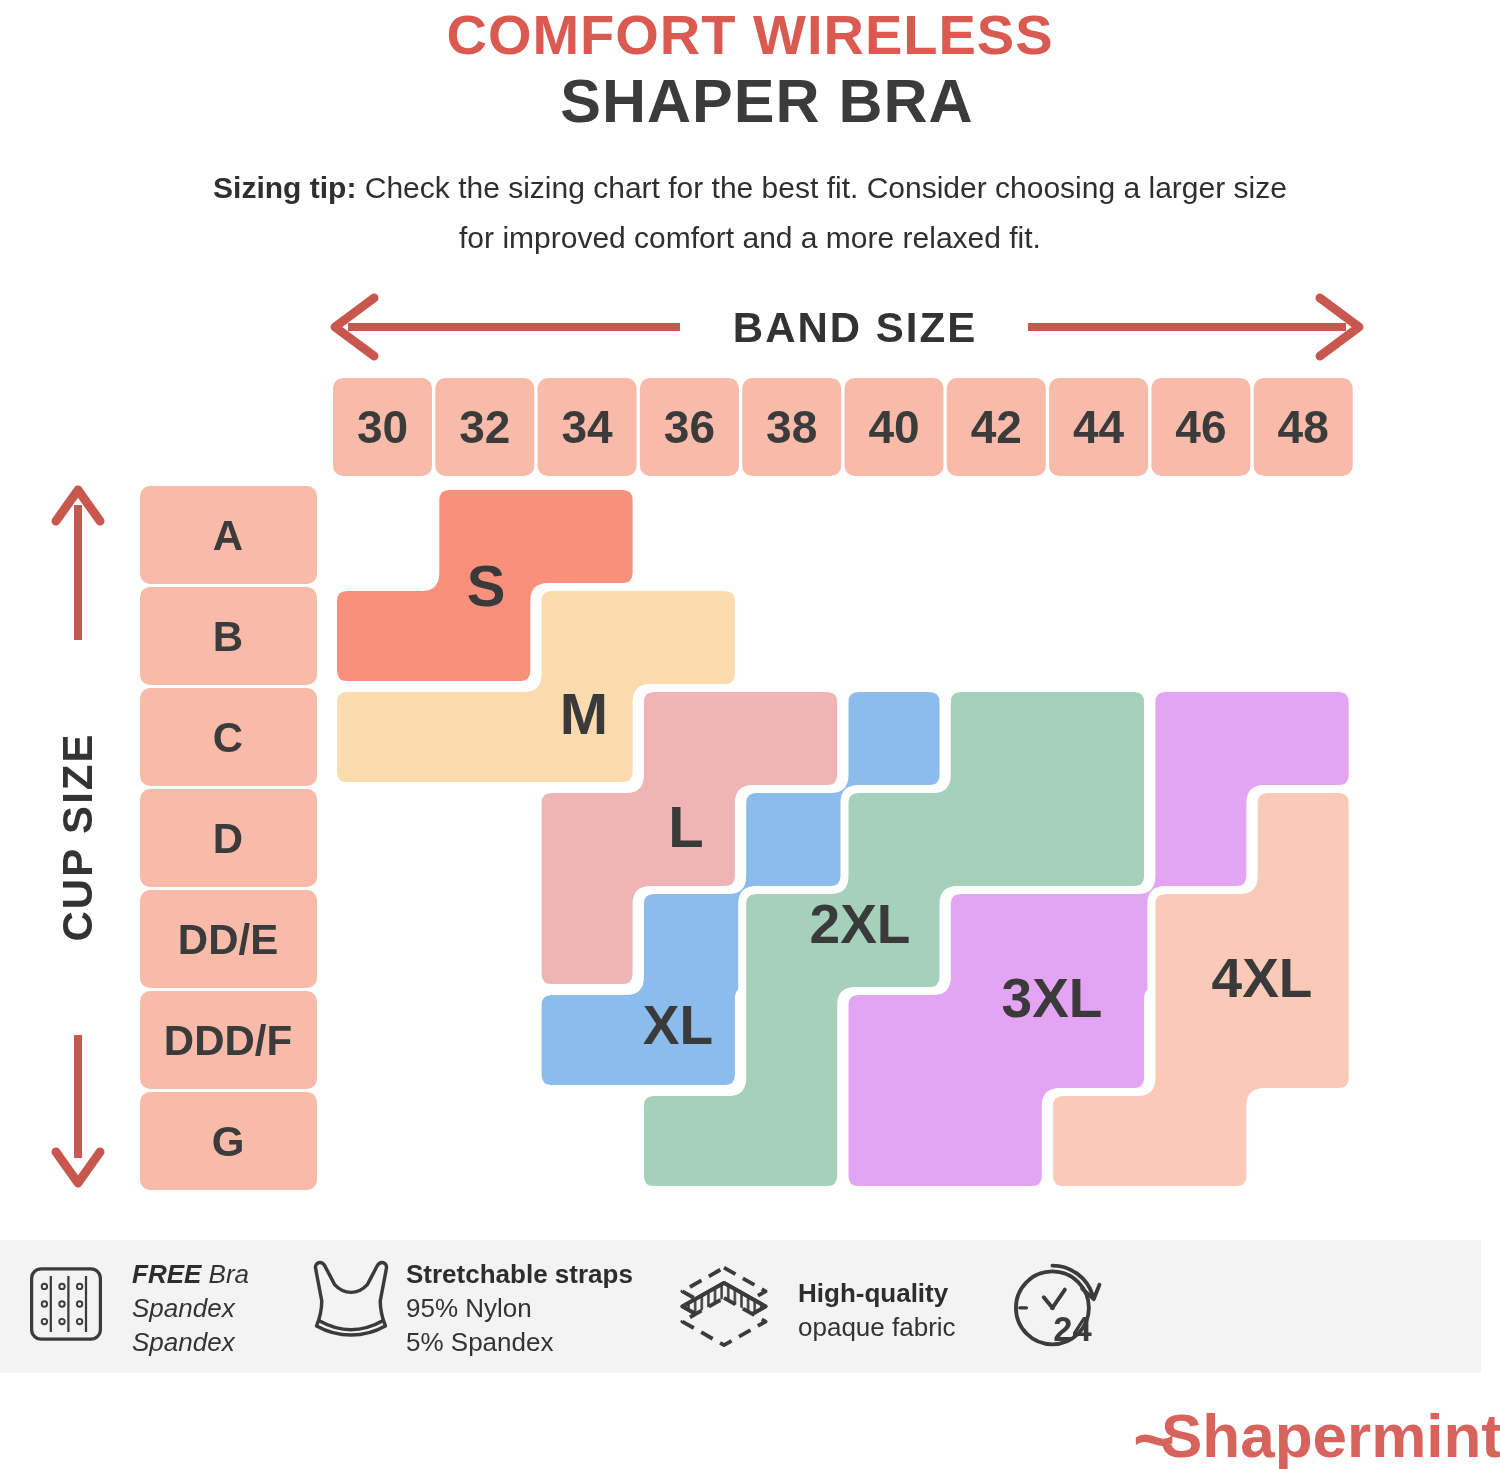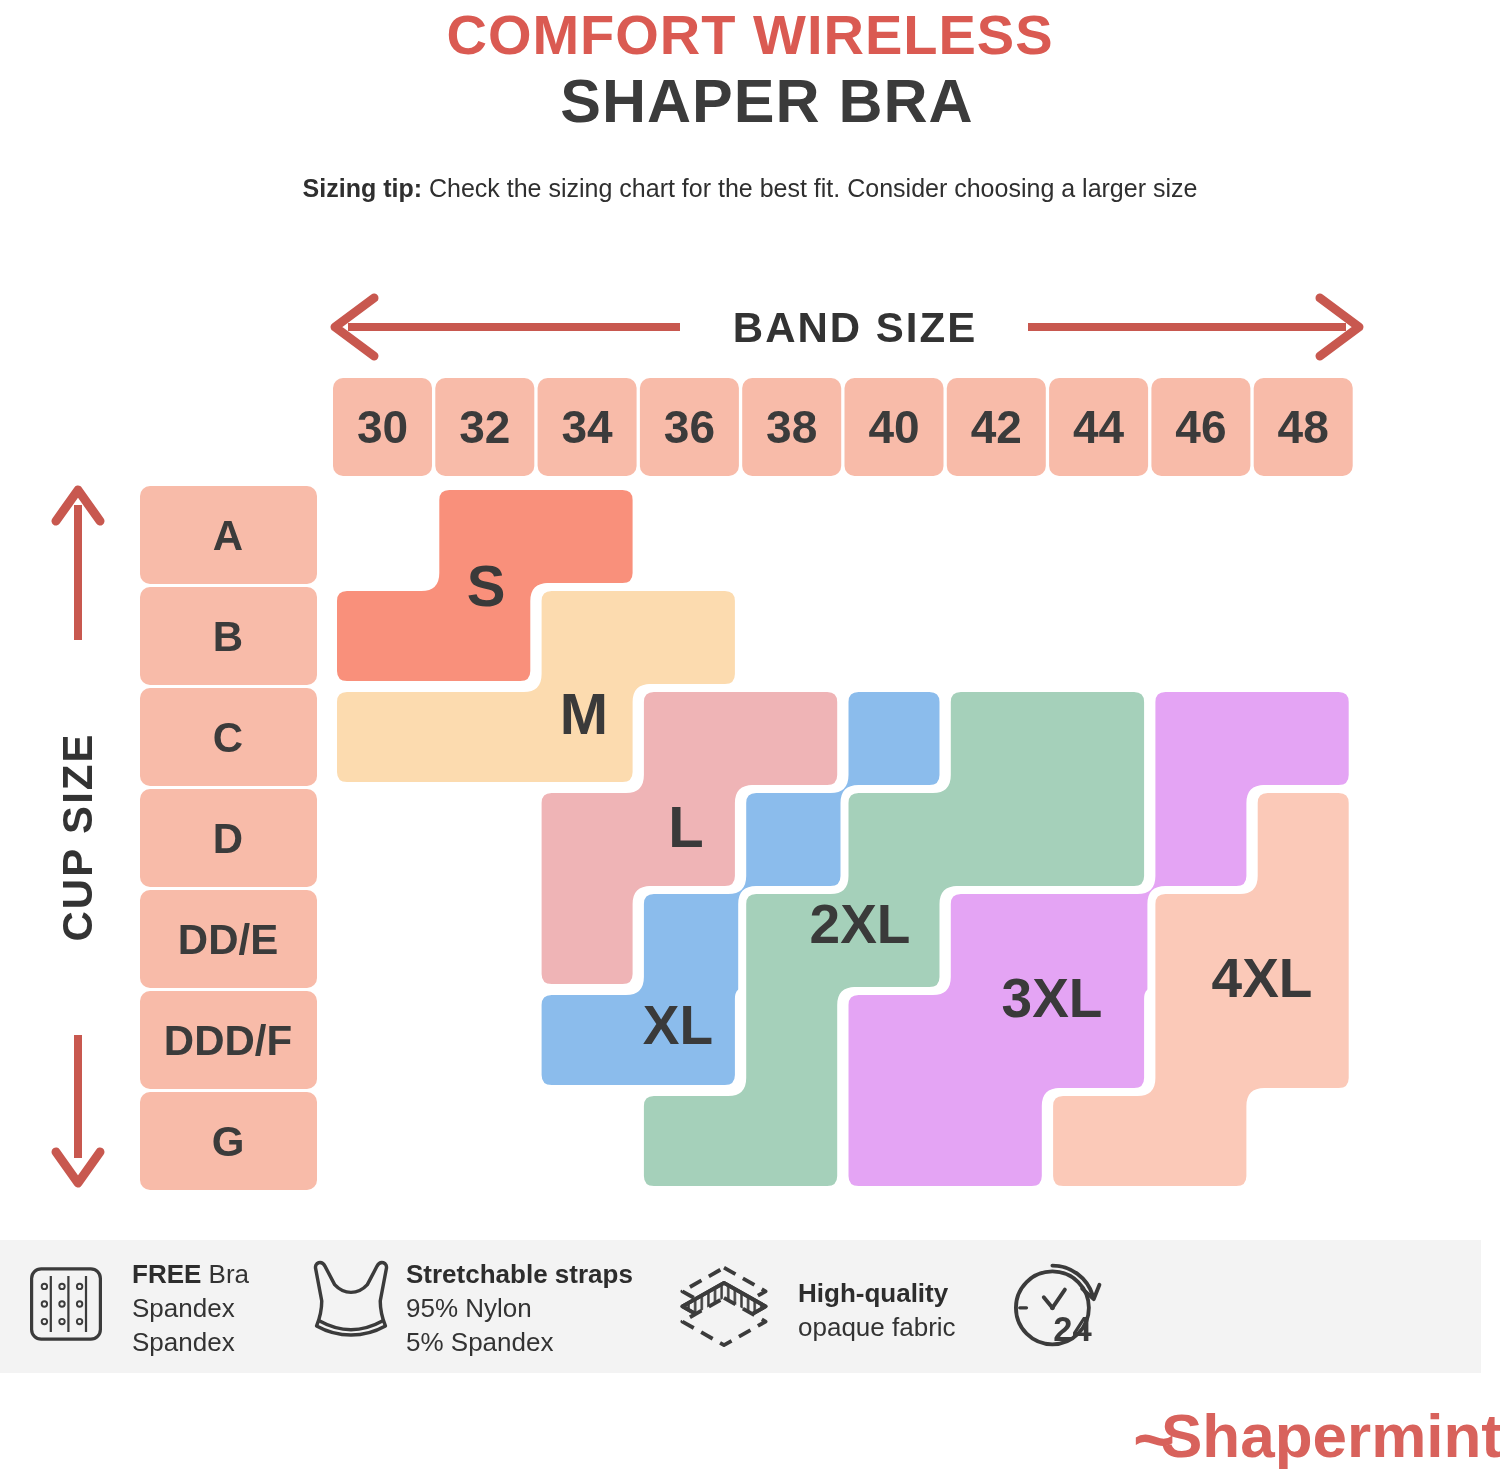--- a/index.html
+++ b/index.html
@@ -3,21 +3,21 @@
 <meta charset="utf-8">
 <style>
   html,body{margin:0;padding:0;background:#fff;}
   .page{position:relative;width:1500px;height:1469px;background:#ffffff;overflow:hidden;
         font-family:"Liberation Sans",sans-serif;color:#3b3b3b;}
   .t1{position:absolute;top:2px;left:0;width:100%;text-align:center;
       font-size:56px;font-weight:900;letter-spacing:1px;color:#DA5A52;}
   .t2{position:absolute;top:66px;left:0;width:100%;text-align:center;
       font-size:61px;font-weight:900;letter-spacing:1px;color:#3B3B3B;padding-left:17px;}
   .tip{position:absolute;top:163px;left:0;width:100%;text-align:center;
-       font-size:25px;line-height:50px;color:#2f2f2f;}
+       font-size:30px;line-height:50px;color:#2f2f2f;}
   .tip .b{font-weight:bold;}
   #chart{position:absolute;left:0;top:0;}
   #chart text{font-family:"Liberation Sans",sans-serif;}
   .bandnum{font-size:46px;font-weight:bold;fill:#3b3b3b;}
   .cuplab{font-size:42px;font-weight:bold;fill:#3b3b3b;}
   .axislab{font-size:42px;font-weight:bold;fill:#333333;letter-spacing:2px;}
   .rlab{font-size:58px;font-weight:bold;fill:#3a3a3a;}
   .rlabs{font-size:55px;font-weight:bold;fill:#3a3a3a;}
   .bar{position:absolute;left:0;top:1240px;width:1481px;height:133px;background:#F3F3F3;}
   .feat{position:absolute;top:0;left:0;width:100%;height:100%;}
@@ -31,20 +31,21 @@
 </style>
 </head>
 <body>
 
 <div class="page">
 
   <div class="t1">COMFORT WIRELESS</div>
   <div class="t2">SHAPER BRA</div>
   <div class="tip">
     <span class="b">Sizing tip:</span><span> Check the sizing chart for the best fit. Consider choosing a larger size</span><br>
+    <span>for improved comfort and a more relaxed fit.</span>
   </div>
 
   <svg id="chart" width="1500" height="1215" viewBox="0 0 1500 1215">
       <path d="M680 327 H348" stroke="#C8584F" stroke-width="8" fill="none"></path>
       <path d="M374 298 L335 327 L374 356" stroke="#C8584F" stroke-width="9" fill="none" stroke-linecap="round" stroke-linejoin="round"></path>
       <path d="M1028 327 H1346" stroke="#C8584F" stroke-width="8" fill="none"></path>
       <path d="M1320 298 L1359 327 L1320 356" stroke="#C8584F" stroke-width="9" fill="none" stroke-linecap="round" stroke-linejoin="round"></path>
       <text x="855" y="342" text-anchor="middle" class="axislab">BAND SIZE</text>
       <path d="M78 640 V505" stroke="#C8584F" stroke-width="8" fill="none"></path>
       <path d="M56 521 L78 490 L100 521" stroke="#C8584F" stroke-width="9" fill="none" stroke-linecap="round" stroke-linejoin="round"></path>
@@ -111,21 +112,21 @@
             <circle cx="23" cy="72" r="3.4" stroke-width="2.4"></circle>
             <path d="M53 15 V85" stroke-width="2.8"></path>
             <circle cx="45" cy="28" r="3.4" stroke-width="2.4"></circle>
             <circle cx="45" cy="50" r="3.4" stroke-width="2.4"></circle>
             <circle cx="45" cy="72" r="3.4" stroke-width="2.4"></circle>
             <path d="M75 15 V85" stroke-width="2.8"></path>
             <circle cx="67" cy="28" r="3.4" stroke-width="2.4"></circle>
             <circle cx="67" cy="50" r="3.4" stroke-width="2.4"></circle>
             <circle cx="67" cy="72" r="3.4" stroke-width="2.4"></circle>
           </svg></div>
-        <div class="ftext" style="left: 132px; top: 17px;">
+        <div class="ftext" style="left: 132px; top: 17px; font-style: italic;">
           <div><b>FREE</b> Bra</div>
           <div>Spandex</div>
           <div>Spandex</div>
         </div>
         <div class="ficon" style="left: 308px; top: 18px; width: 86px; height: 96px;"><svg viewBox="0 0 100 100" fill="none" stroke="#3b3b3b" stroke-width="4" stroke-linecap="round" stroke-linejoin="round">
             <path d="M20 10 C16 2 7 5 9 13 L16 50 C16 62 14 69 10 79 C35 93 65 93 90 79 C86 69 84 62 84 50 L91 13 C93 5 84 2 80 10 L69 31 C58 43 42 43 31 31 Z"></path>
             <path d="M13 73 C38 87 62 87 87 73"></path>
           </svg></div>
         <div class="ftext" style="left: 406px; top: 17px;">
           <div><b>Stretchable straps</b></div>

